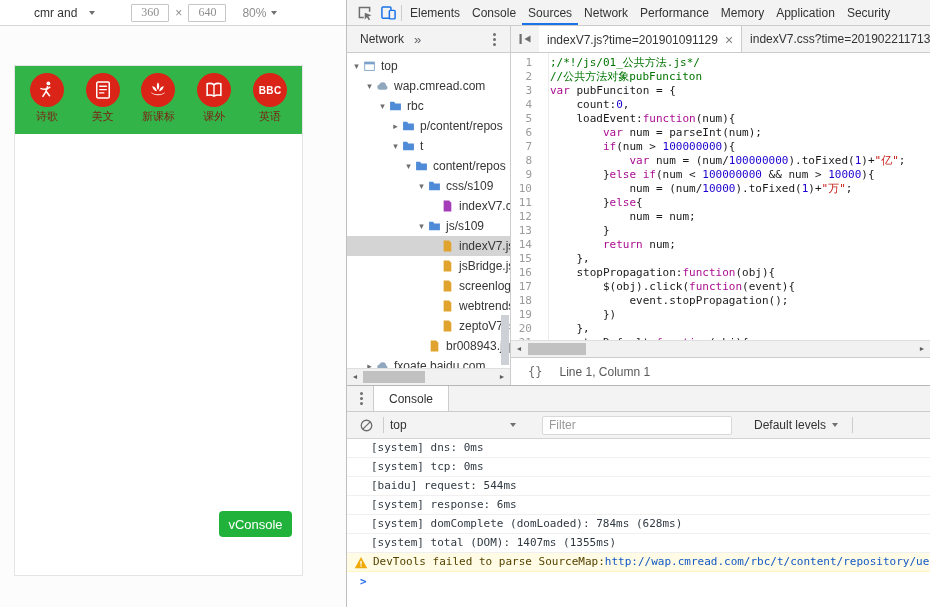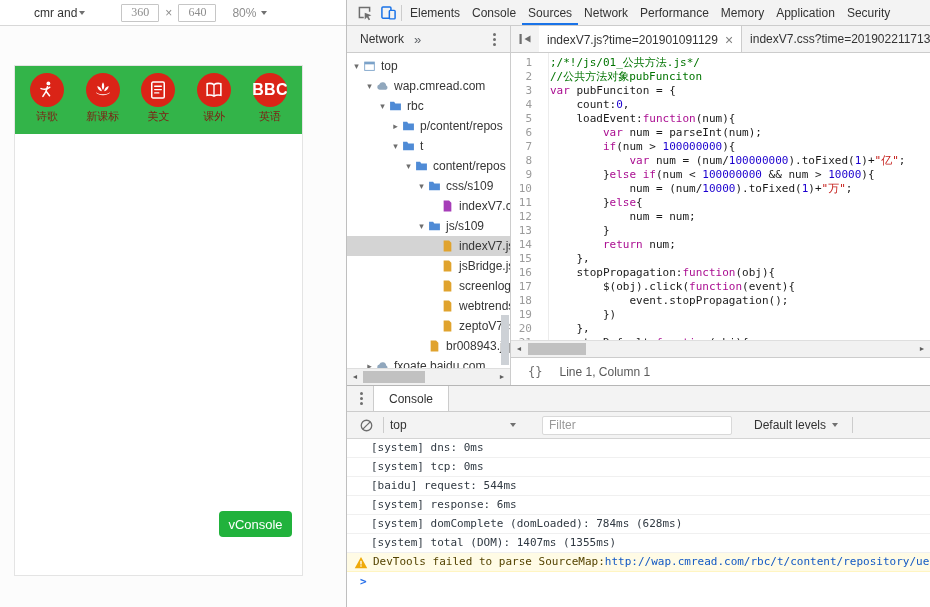--- a/index.html
+++ b/index.html
@@ -9,31 +9,31 @@
 #app{position:relative;width:930px;height:607px;overflow:hidden}
 .caret{width:0;height:0;border-left:3.5px solid transparent;border-right:3.5px solid transparent;border-top:4px solid #707070;display:inline-block}
 .kebab{display:inline-flex;flex-direction:column;gap:2px;align-items:center;justify-content:center;width:16px}
 .kebab i{width:3px;height:3px;border-radius:50%;background:#6f6f6f;display:block}
 .vsep{width:1px;height:16px;background:#ccc;flex:0 0 1px}
 .spacer{flex:1}
 
 
 #left-pane{position:absolute;left:0;top:0;width:347px;height:607px;background:#fff;border-right:1px solid #bfbfbf}
 #device-toolbar{height:26px;border-bottom:1px solid #d8d8d8;display:flex;align-items:center;background:#fff}
-#device-select{margin-left:34px;display:flex;align-items:center;gap:2px;cursor:default}
+#device-select{margin-left:34px;display:flex;align-items:center;gap:12px;cursor:default}
 .size-input{width:38px;height:18px;border:1px solid #c6c6c6;border-radius:1px;text-align:center;color:#8d8d8d;font-size:12px;font-family:Liberation Serif, serif;background:#fff}
 #width-input{margin-left:36px}
 .times{color:#8d8d8d;margin:0 6px}
 #zoom-select{margin-left:16px;display:flex;align-items:center;gap:5px;color:#8d8d8d}
 #device-area{position:relative;height:581px;background:#fcfcfc}
 #phone{position:absolute;left:14px;top:39px;width:289px;height:511px;background:#fff;border:1px solid #e4e4e4}
 #phone-header{height:68px;background:#33b449;display:flex;justify-content:space-around;align-items:flex-start;padding:7px 4px 0}
 .nav-item{display:flex;flex-direction:column;align-items:center;width:52px}
 .nav-circle{width:34px;height:34px;border-radius:50%;background:#da2417;display:flex;align-items:center;justify-content:center}
-.bbc-text{color:#fff;font-weight:bold;font-size:16px;letter-spacing:.4px}
+.bbc-text{color:#fff;font-weight:bold;font-size:10px;letter-spacing:.4px}
 .nav-label{margin-top:3px;font-size:11px;color:#7d2114;line-height:12px;white-space:nowrap}
 #vconsole-btn{position:absolute;right:10px;bottom:38px;width:73px;height:26px;background:#21b23c;color:#fff;border:none;border-radius:4px;font-size:13px;font-family:inherit;cursor:pointer}
 
 
 #devtools{position:absolute;left:347px;top:0;width:583px;height:607px;display:flex;flex-direction:column;background:#fff}
 #dt-tabbar{flex:0 0 26px;background:#f3f3f3;border-bottom:1px solid #ccc;display:flex;align-items:center;overflow:hidden;padding-left:6px;gap:2px}
 .tool-icon{width:22px;height:22px;display:flex;align-items:center;justify-content:center;flex:0 0 22px}
 #dt-tabs{display:flex;height:100%}
 .dt-tab{padding:0 6px;display:flex;align-items:center;white-space:nowrap;color:#333}
 .dt-tab.active{box-shadow:inset 0 -2px 0 #1a73e8}
@@ -117,37 +117,37 @@
                 <svg viewBox="0 0 24 24" width="22" height="22">
                   <circle cx="13.5" cy="4.8" r="2.1" fill="#fff"></circle>
                   <path d="M5.5 10.5c3.5 1.2 7 .8 9.5-1.5" stroke="#fff" stroke-width="1.7" fill="none" stroke-linecap="round"></path>
                   <path d="M12.5 8.5l-1.8 5.5M10.7 14l-3.2 5M11.2 13.6l3.6 4.6" stroke="#fff" stroke-width="1.7" fill="none" stroke-linecap="round"></path>
                 </svg>
               </div>
               <div class="nav-label">诗歌</div>
             </div>
             <div class="nav-item">
               <div class="nav-circle">
+                <svg viewBox="0 0 24 24" width="20" height="20">
+                  <rect x="4.5" y="2.5" width="15" height="19" rx="1.5" fill="none" stroke="#fff" stroke-width="1.8"></rect>
+                  <path d="M8 7.5h8M8 11.5h8M8 15.5h5" stroke="#fff" stroke-width="1.6" stroke-linecap="round"></path>
+                </svg>
+              </div>
+              <div class="nav-label">美文</div>
+            </div>
+            <div class="nav-item">
+              <div class="nav-circle">
                 <svg viewBox="0 0 24 24" width="22" height="22" fill="#fff">
                   <path d="M12 3.5c1.8 2.4 1.8 6.1 0 8.5c-1.8-2.4-1.8-6.1 0-8.5z"></path>
                   <path d="M5.8 7.5c2.7.6 4.6 2.9 5 5.8c-2.8-.3-4.8-2.7-5-5.8z"></path>
                   <path d="M18.2 7.5c-2.7.6-4.6 2.9-5 5.8c2.8-.3 4.8-2.7 5-5.8z"></path>
                   <path d="M4.2 14.2c3 3.4 12.6 3.4 15.6 0c-1.6 4.6-14 4.6-15.6 0z"></path>
                 </svg>
               </div>
               <div class="nav-label">新课标</div>
-            </div>
-            <div class="nav-item">
-              <div class="nav-circle">
-                <svg viewBox="0 0 24 24" width="20" height="20">
-                  <rect x="4.5" y="2.5" width="15" height="19" rx="1.5" fill="none" stroke="#fff" stroke-width="1.8"></rect>
-                  <path d="M8 7.5h8M8 11.5h8M8 15.5h5" stroke="#fff" stroke-width="1.6" stroke-linecap="round"></path>
-                </svg>
-              </div>
-              <div class="nav-label">美文</div>
             </div>
             <div class="nav-item">
               <div class="nav-circle">
                 <svg viewBox="0 0 24 24" width="22" height="22">
                   <path d="M12 6.2C10 4.8 7.2 4.5 4.5 5.2v12.6c2.7-.7 5.5-.4 7.5 1c2-1.4 4.8-1.7 7.5-1V5.2c-2.7-.7-5.5-.4-7.5 1z" fill="none" stroke="#fff" stroke-width="1.7"></path>
                   <path d="M12 6.4v12" stroke="#fff" stroke-width="1.5"></path>
                 </svg>
               </div>
               <div class="nav-label">课外</div>
             </div>

